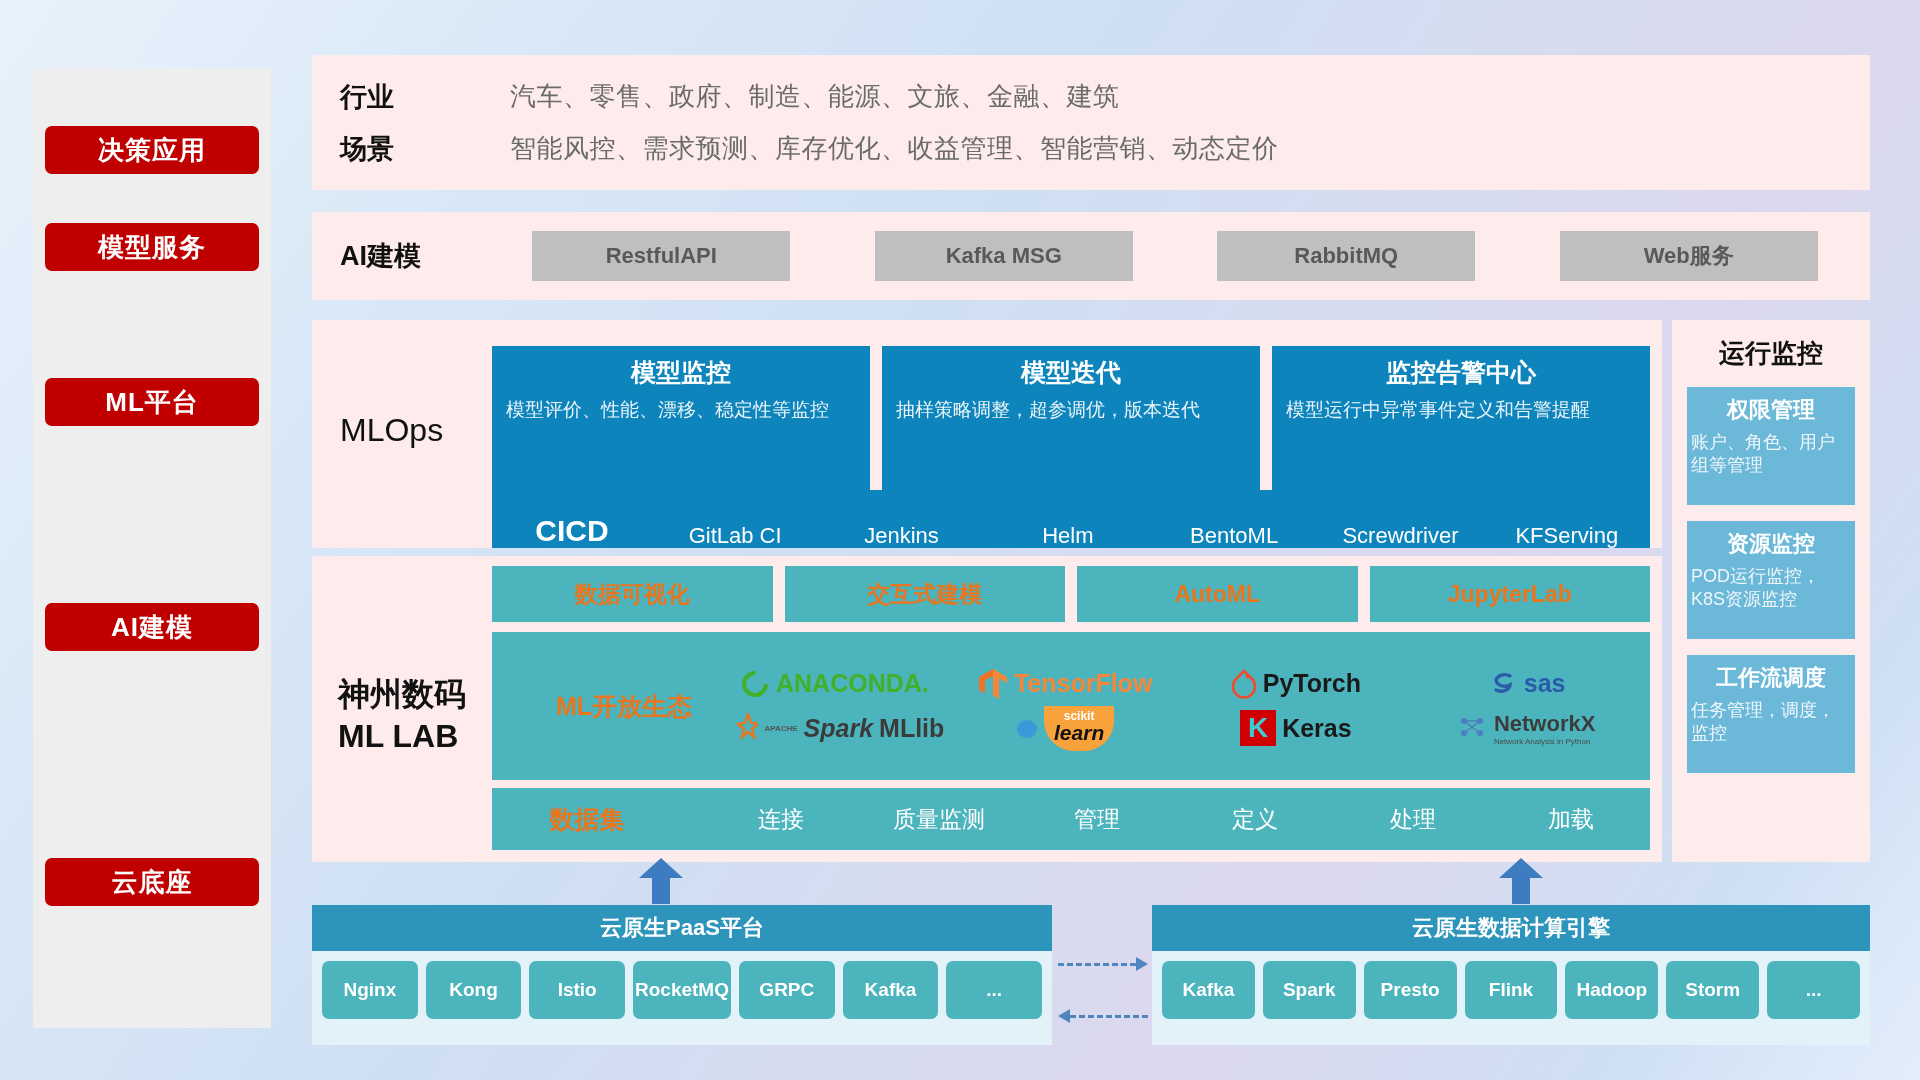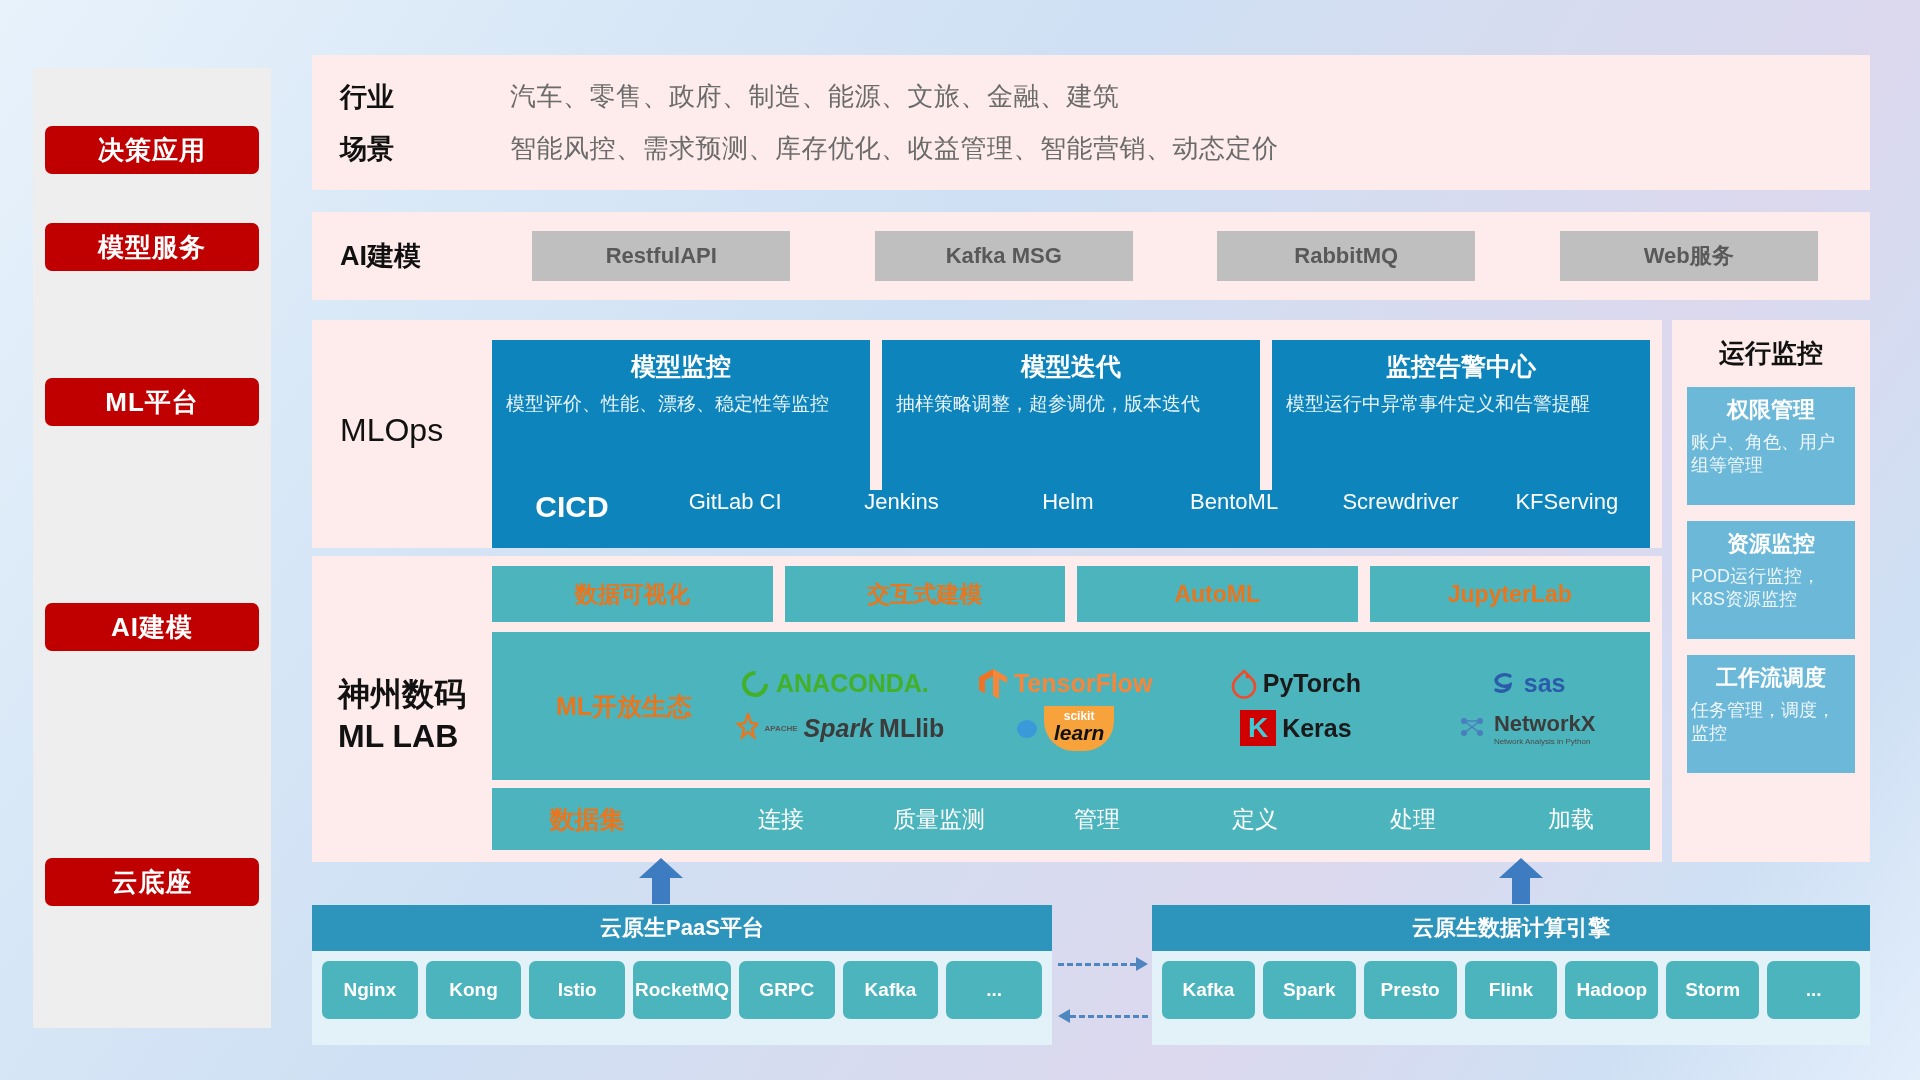--- a/index.html
+++ b/index.html
@@ -47,29 +47,29 @@
   .svc-row { display: flex; gap: 0; flex: 1; justify-content: space-around; padding: 0 10px; }
   .svc-chip {
     width: 258px; height: 50px; background: #bfbfbf; color: #595959;
     font-size: 22px; font-weight: bold;
     display: flex; align-items: center; justify-content: center;
   }
 
   
   #band-mlops { left: 312px; top: 320px; width: 1350px; height: 228px; }
   #mlops-label { position: absolute; left: 28px; top: 92px; font-size: 32px; font-weight: normal; color:#111; }
-  .mlops-cards { position: absolute; left: 180px; top: 20px; width: 1158px; display: flex; gap: 12px; }
+  .mlops-cards { position: absolute; left: 180px; top: 26px; width: 1158px; display: flex; gap: 12px; }
   .mlops-card {
     flex: 1; height: 152px; background: #0d84bb; color: #fff; padding: 10px 14px 0 14px;
   }
   .mlops-card h4 { font-size: 25px; text-align: center; font-weight: bold; margin-bottom: 8px; }
   .mlops-card p { font-size: 19px; line-height: 1.32; color: #e9f4fa; }
   .cicd-bar {
     position: absolute; left: 180px; top: 170px; width: 1158px; height: 58px;
-    background: #0d84bb; display: flex; align-items: flex-start; color: #fff;
+    background: #0d84bb; display: flex; align-items: flex-end; color: #fff;
   }
   .cicd-title { font-size: 30px; font-weight: bold; width: 160px; text-align: center; flex: none; }
   .cicd-items { display: flex; flex: 1; }
   .cicd-item { flex: 1; font-size: 22px; text-align: center; line-height: 1.1; }
 
   
   #band-mllab { left: 312px; top: 556px; width: 1350px; height: 306px; }
   #mllab-label { position: absolute; left: 26px; top: 118px; font-size: 32px; font-weight: bold; color:#111; line-height:1.3; }
   .lab-top { position: absolute; left: 180px; top: 10px; width: 1158px; display: flex; gap: 12px; }
   .lab-chip {

